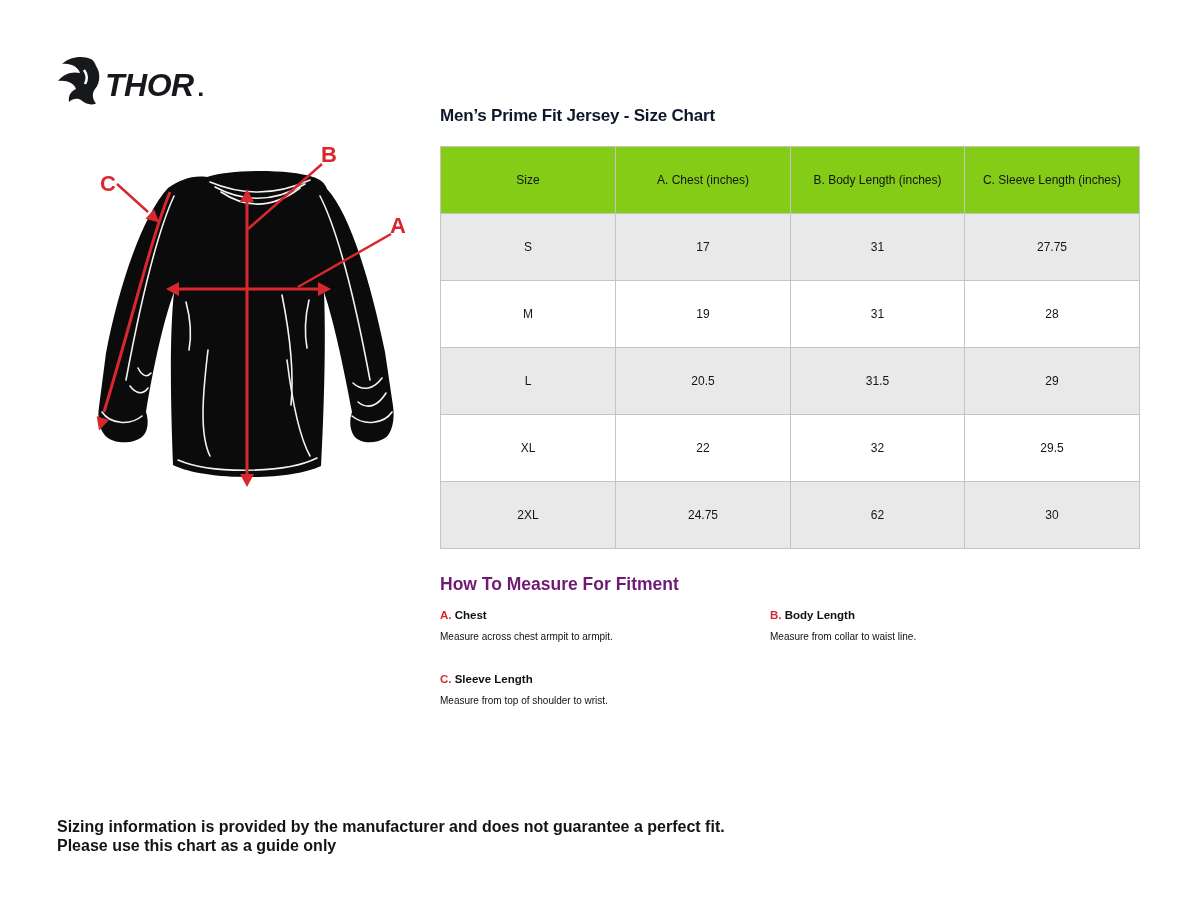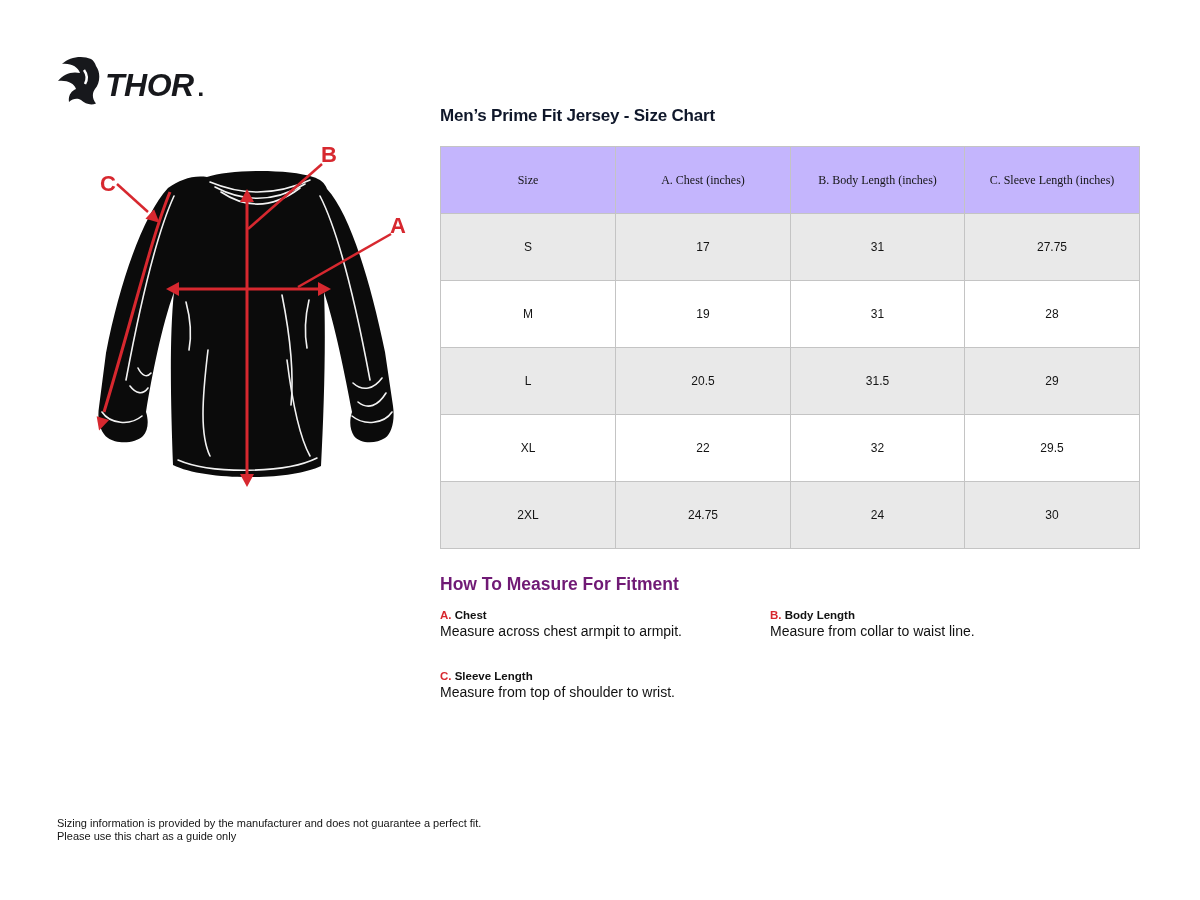--- a/index.html
+++ b/index.html
@@ -12,33 +12,33 @@
   .jersey-wrap{position:absolute;left:50px;top:140px;width:380px;height:360px;}
 
   .page-title{position:absolute;left:440px;top:106px;font-size:17px;
               font-weight:bold;letter-spacing:-0.2px;color:#0f172a;}
 
   table.size-table{position:absolute;left:440px;top:146px;width:699px;
                    border-collapse:collapse;table-layout:fixed;}
   .size-table th,.size-table td{border:1px solid #c4c4c4;height:66px;padding:0;
                    text-align:center;vertical-align:middle;font-size:12px;
                    font-weight:400;color:#141414;}
-  .size-table thead th{background:#c4b5fd;font-family:Liberation Serif, serif;}
+  .size-table thead th{background:#84cc16;}
   .size-table tr.alt td{background:#e9e9e9;}
   .size-table tr.plain td{background:#ffffff;}
 
   .howto{position:absolute;left:440px;top:574px;width:700px;}
   .howto-heading{font-size:17.5px;font-weight:bold;margin:0 0 13px 0;color:#701a75;}
   .howto-grid{display:grid;grid-template-columns:330px 370px;row-gap:28px;}
   .measure-item .label{font-size:11.5px;font-weight:bold;line-height:1.25;}
   .measure-item .letter{color:#d7282f;}
-  .measure-item .desc{font-size:14px;line-height:1.25;margin-top:1px;}
+  .measure-item .desc{font-size:10px;line-height:1.25;margin-top:9px;}
 
-  .footnote{position:absolute;left:57px;top:817px;font-size:11px;
-            font-weight:normal;line-height:1.2;color:#141414;}
+  .footnote{position:absolute;left:57px;top:817px;font-size:16px;
+            font-weight:bold;line-height:1.2;color:#141414;}
   .footnote div{white-space:nowrap;}
 
   svg text.diag-label{font-family:"Liberation Sans",sans-serif;font-weight:bold;
             font-size:22px;fill:#d7282f;}
   svg text.logo-word{font-family:"Liberation Sans",sans-serif;font-weight:bold;
             font-style:italic;font-size:64px;fill:#17181c;letter-spacing:-1px;}
 </style>
 </head>
 <body>
 
@@ -148,21 +148,21 @@
       </tr>
       <tr class="plain">
         <td>XL</td>
         <td>22</td>
         <td>32</td>
         <td>29.5</td>
       </tr>
       <tr class="alt">
         <td>2XL</td>
         <td>24.75</td>
-        <td>24</td>
+        <td>62</td>
         <td>30</td>
       </tr>
     </tbody>
   </table>
 
   <div class="howto">
     <h2 class="howto-heading">How To Measure For Fitment</h2>
     <div class="howto-grid">
       <div class="measure-item">
         <div class="label"><span class="letter">A.</span> <span>Chest</span></div>

